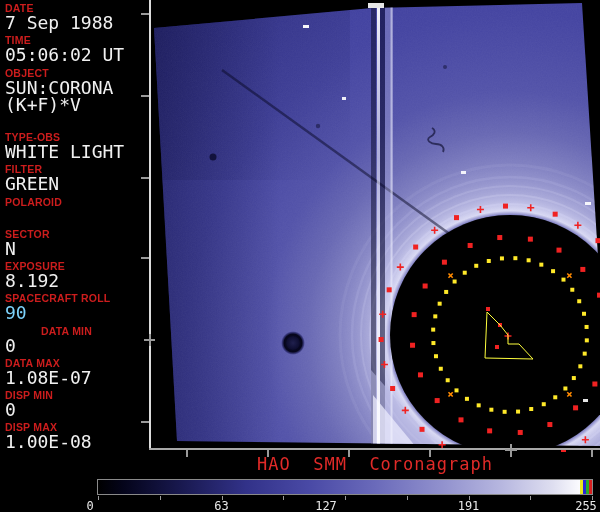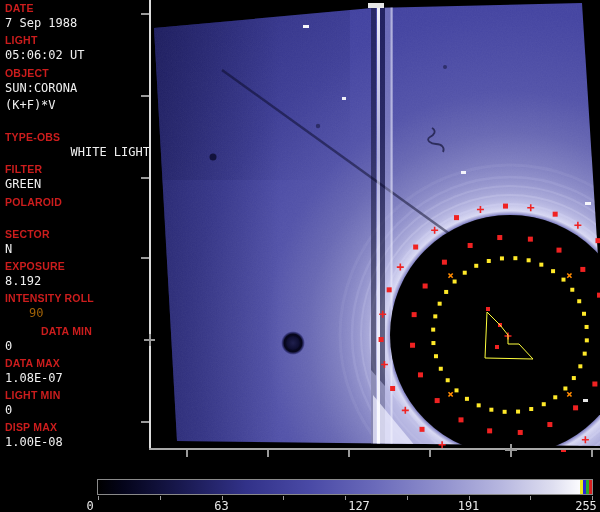--- a/index.html
+++ b/index.html
@@ -4,21 +4,21 @@
 <style>
   html,body{margin:0;padding:0;background:#000;overflow:hidden}
   #screen{position:relative;width:600px;height:512px;background:#000;
           font-family:"Liberation Sans",sans-serif}
 
   
   #panel{position:absolute;left:0;top:0;width:150px;height:452px;overflow:hidden}
   .field{height:32.28px;padding-left:5px;box-sizing:border-box}
   .flabel{font-family:"Liberation Sans",sans-serif;font-weight:bold;
           font-size:10.5px;line-height:13px;letter-spacing:.2px;padding-top:2px}
-  .fvalue{font-family:"DejaVu Sans Mono",monospace;font-size:12px;line-height:16px}
+  .fvalue{font-family:"DejaVu Sans Mono",monospace;font-size:18px;line-height:16px}
 
   
   #plot{position:absolute;left:150px;top:0;width:450px;height:452px;background:#000}
   #frame-left{position:absolute;left:149px;top:0;width:2px;height:450px;background:#dcdcdc}
   #frame-bottom{position:absolute;left:149px;top:448px;width:451px;height:2px;background:#a8a8a8}
   .tick{position:absolute;background:#9a9a9a}
 
   
   #title{position:absolute;left:150px;top:454px;width:450px;text-align:center;
          font-family:"DejaVu Sans Mono",monospace;font-size:17px;letter-spacing:1px;
@@ -33,63 +33,63 @@
 <body>
 
 <div id="screen">
 
   <div id="panel">
       <div class="field">
         <div class="flabel" style="color: rgb(204, 29, 29);">DATE</div>
         <div class="fvalue" style="color: rgb(240, 240, 240);">7 Sep 1988</div>
       </div>
       <div class="field">
-        <div class="flabel" style="color: rgb(204, 29, 29);">LIGHT</div>
+        <div class="flabel" style="color: rgb(204, 29, 29);">TIME</div>
         <div class="fvalue" style="color: rgb(240, 240, 240);">05:06:02 UT</div>
       </div>
       <div class="field">
         <div class="flabel" style="color: rgb(204, 29, 29);">OBJECT</div>
         <div class="fvalue" style="color: rgb(240, 240, 240);">SUN:CORONA</div>
       </div>
       <div class="field">
         <div class="fvalue" style="color: rgb(240, 240, 240);">(K+F)*V</div>
       </div>
       <div class="field">
         <div class="flabel" style="color: rgb(204, 29, 29);">TYPE-OBS</div>
-        <div class="fvalue" style="color: rgb(240, 240, 240); text-align: right;">WHITE LIGHT</div>
+        <div class="fvalue" style="color: rgb(240, 240, 240);">WHITE LIGHT</div>
       </div>
       <div class="field">
         <div class="flabel" style="color: rgb(204, 29, 29);">FILTER</div>
         <div class="fvalue" style="color: rgb(240, 240, 240);">GREEN</div>
       </div>
       <div class="field">
         <div class="flabel" style="color: rgb(204, 29, 29);">POLAROID</div>
       </div>
       <div class="field">
         <div class="flabel" style="color: rgb(204, 29, 29);">SECTOR</div>
         <div class="fvalue" style="color: rgb(240, 240, 240);">N</div>
       </div>
       <div class="field">
         <div class="flabel" style="color: rgb(204, 29, 29);">EXPOSURE</div>
         <div class="fvalue" style="color: rgb(240, 240, 240);">8.192</div>
       </div>
       <div class="field">
-        <div class="flabel" style="color: rgb(204, 29, 29);">INTENSITY ROLL</div>
-        <div class="fvalue" style="color: #a16207; margin-left: 24px;">90</div>
+        <div class="flabel" style="color: rgb(204, 29, 29);">SPACECRAFT ROLL</div>
+        <div class="fvalue" style="color: #7dd3fc;">90</div>
       </div>
       <div class="field">
         <div class="flabel" style="color: rgb(204, 29, 29); margin-left: 36px;">DATA MIN</div>
         <div class="fvalue" style="color: rgb(240, 240, 240);">0</div>
       </div>
       <div class="field">
         <div class="flabel" style="color: rgb(204, 29, 29);">DATA MAX</div>
         <div class="fvalue" style="color: rgb(240, 240, 240);">1.08E-07</div>
       </div>
       <div class="field">
-        <div class="flabel" style="color: rgb(204, 29, 29);">LIGHT MIN</div>
+        <div class="flabel" style="color: rgb(204, 29, 29);">DISP MIN</div>
         <div class="fvalue" style="color: rgb(240, 240, 240);">0</div>
       </div>
       <div class="field">
         <div class="flabel" style="color: rgb(204, 29, 29);">DISP MAX</div>
         <div class="fvalue" style="color: rgb(240, 240, 240);">1.00E-08</div>
       </div>
     </div>
 
   <div id="plot">
     <svg width="450" height="452" viewBox="0 0 450 452" style="position:absolute;left:0;top:0">
@@ -283,20 +283,21 @@
         <rect x="311" y="171" width="5" height="3" opacity="0.9"></rect>
         <rect x="435" y="202" width="6" height="3" opacity="0.9"></rect>
         <rect x="433" y="399" width="5" height="3" opacity="0.9"></rect>
       </g>
     </svg>
   </div>
 
   <div id="frame-left"></div>
   <div id="frame-bottom"></div>
 
+  <div id="title" style="color: rgb(224, 42, 40);">HAO  SMM  Coronagraph</div>
 
   <div id="cb-bar" style="background: linear-gradient(to right, rgb(0, 0, 0) 0%, rgb(4, 4, 26) 5%, rgb(25, 25, 80) 17%, rgb(50, 50, 137) 30%, rgb(74, 74, 166) 43%, rgb(106, 106, 186) 56%, rgb(146, 146, 206) 70%, rgb(184, 184, 224) 82%, rgb(222, 222, 240) 92%, rgb(251, 251, 254) 97.57%, rgb(232, 232, 32) 97.57%, rgb(232, 232, 32) 98.18%, rgb(40, 40, 216) 98.18%, rgb(40, 40, 216) 98.79%, rgb(40, 176, 40) 98.79%, rgb(40, 176, 40) 99.39%, rgb(216, 32, 32) 99.39%, rgb(216, 32, 32) 100%);"></div>
 <div class="tick" style="left: 141px; top: 13px; width: 8px; height: 2px;"></div>
     <div class="tick" style="left: 141px; top: 95px; width: 8px; height: 2px;"></div>
     <div class="tick" style="left: 141px; top: 177px; width: 8px; height: 2px;"></div>
     <div class="tick" style="left: 141px; top: 257px; width: 8px; height: 2px;"></div>
     <div class="tick" style="left: 141px; top: 421px; width: 8px; height: 2px;"></div>
     <div class="tick" style="left: 144px; top: 339px; width: 11px; height: 2px;"></div>
     <div class="tick" style="left: 149px; top: 334px; width: 2px; height: 12px;"></div>
     <div class="tick" style="left: 186px; top: 450px; width: 2px; height: 7px;"></div>
@@ -310,16 +311,16 @@
     <div class="cbtick" style="left: 159.75px;"></div>
     <div class="cbtick" style="left: 221.5px;"></div>
     <div class="cbtick" style="left: 283.25px;"></div>
     <div class="cbtick" style="left: 345px;"></div>
     <div class="cbtick" style="left: 406.75px;"></div>
     <div class="cbtick" style="left: 468.5px;"></div>
     <div class="cbtick" style="left: 530.25px;"></div>
     <div class="cbtick" style="left: 592px;"></div>
     <div class="cblabel" style="color: rgb(232, 232, 232); left: 90px;">0</div>
     <div class="cblabel" style="color: rgb(232, 232, 232); left: 221.5px;">63</div>
-    <div class="cblabel" style="color: rgb(232, 232, 232); left: 359px;">127</div>
+    <div class="cblabel" style="color: rgb(232, 232, 232); left: 326px;">127</div>
     <div class="cblabel" style="color: rgb(232, 232, 232); left: 468.5px;">191</div>
     <div class="cblabel" style="color: rgb(232, 232, 232); left: 586px;">255</div>
   </div>
 
 </body></html>

